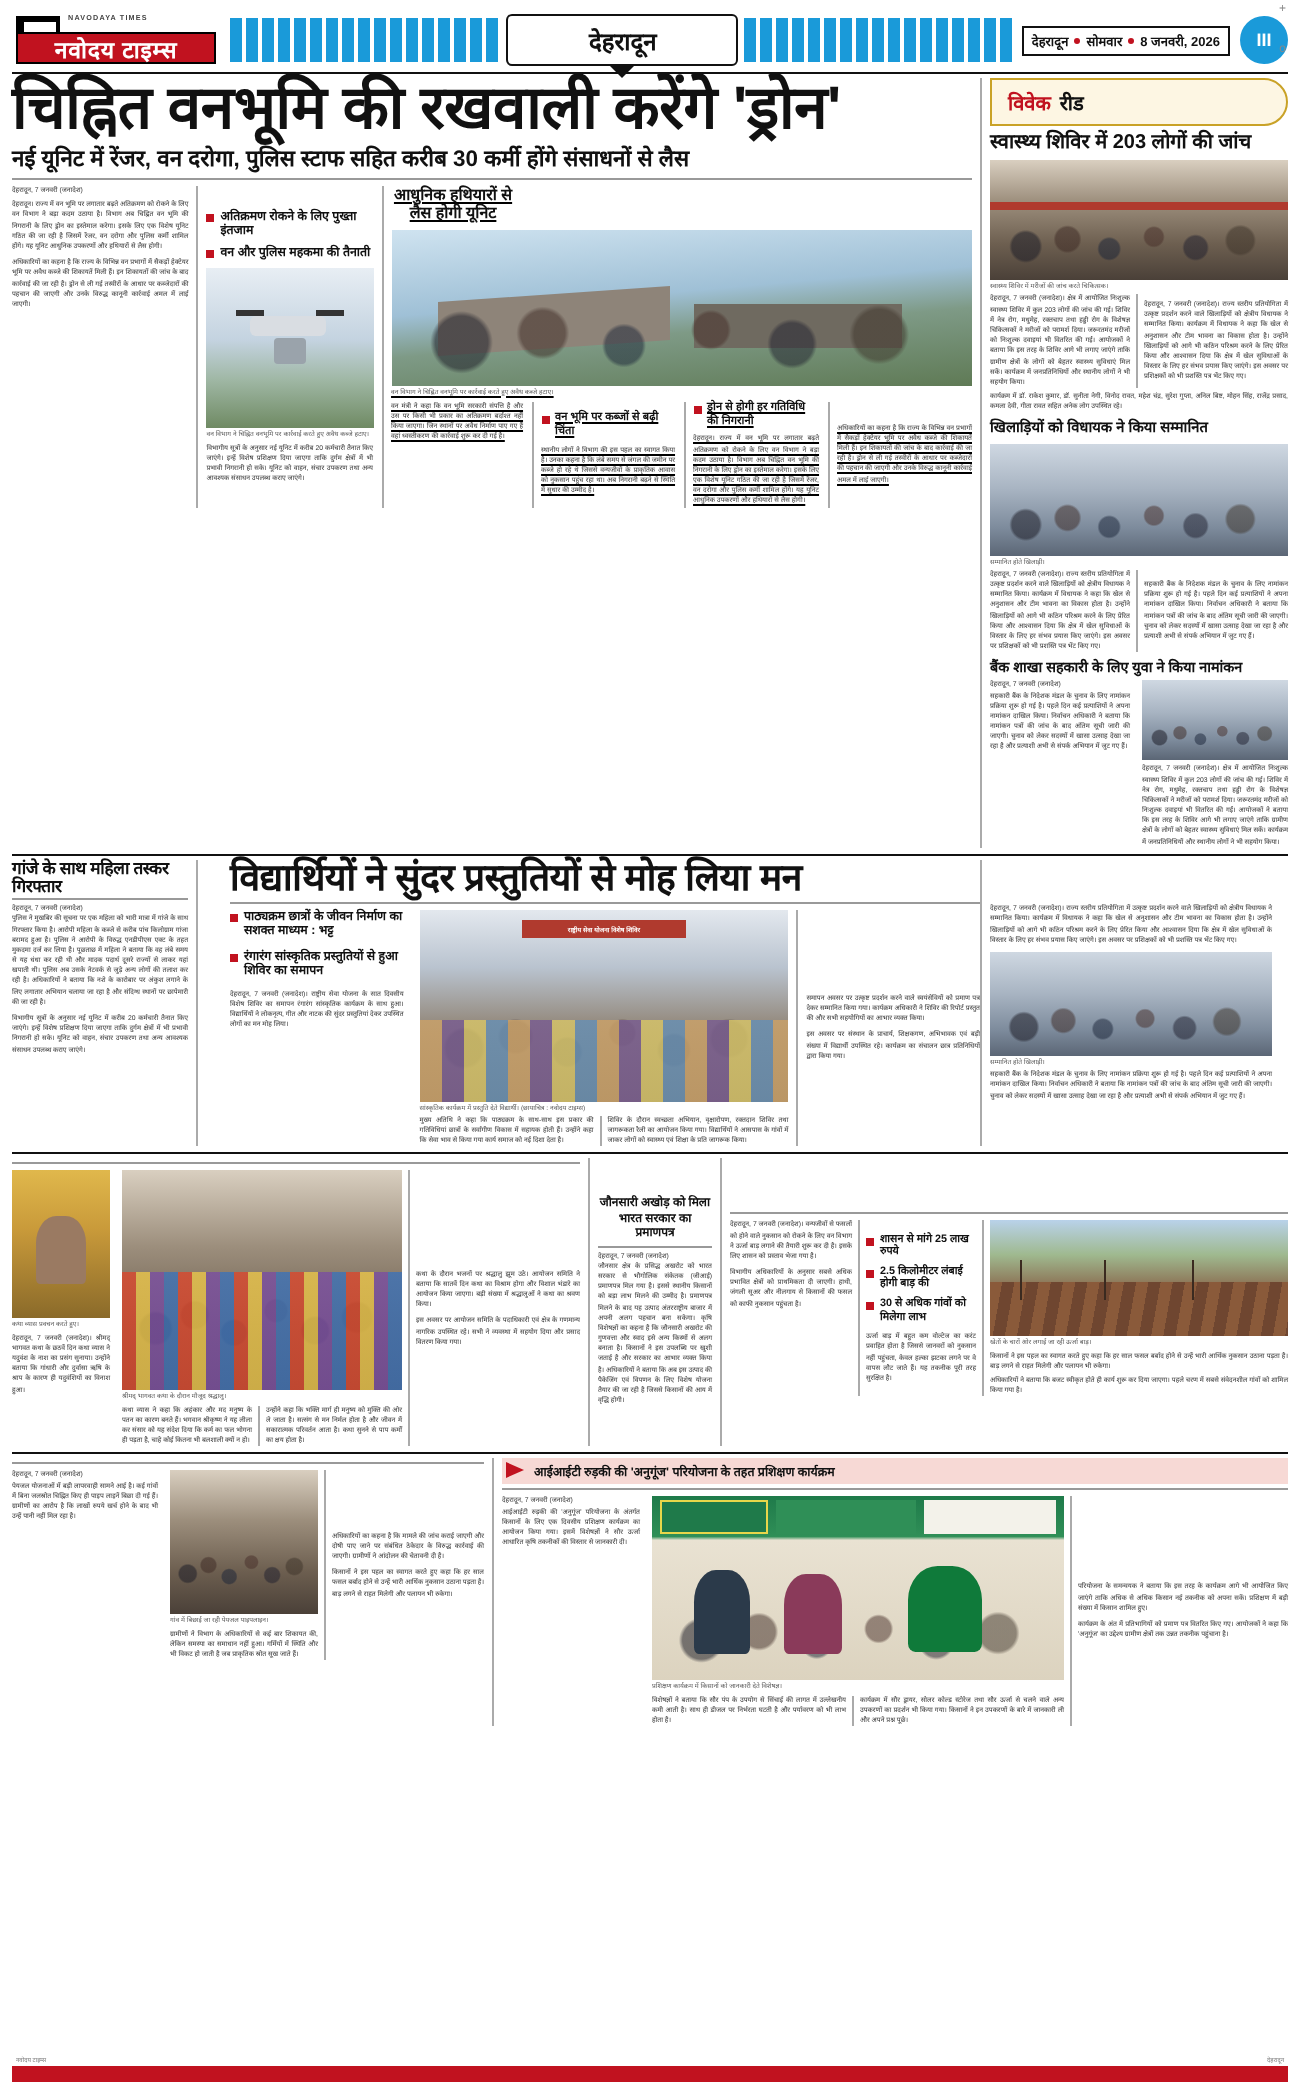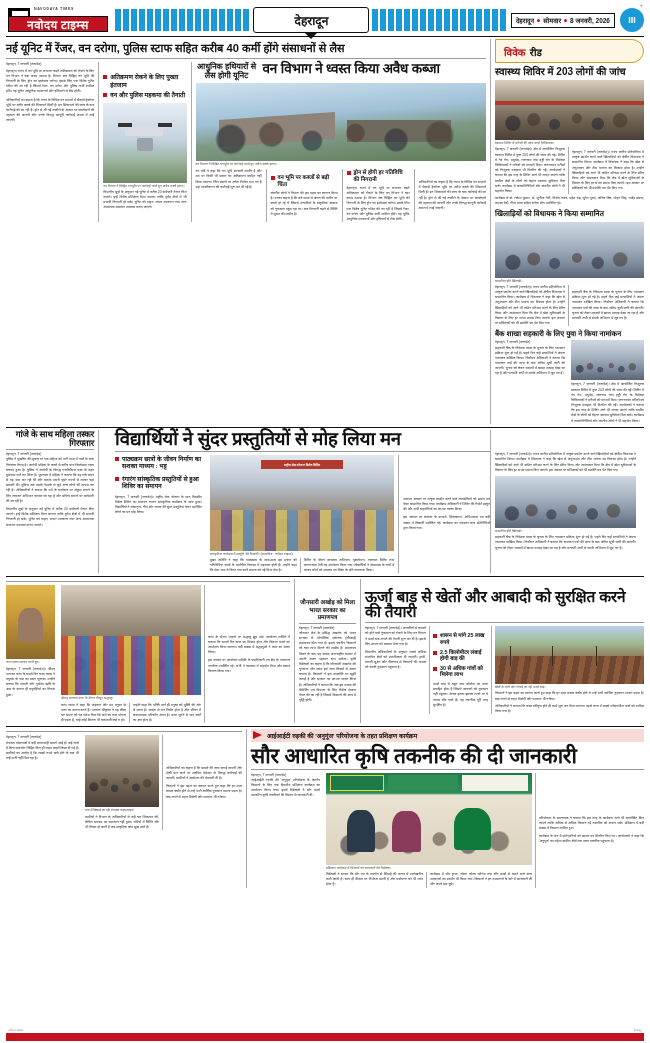--- a/index.html
+++ b/index.html
@@ -104,21 +104,22 @@
     </div>
     <div class="edition-badge">III</div>
     <div class="crop-mark" style="top:2px;right:1px">+</div>
     <div class="crop-mark" style="top:22px;right:1px">o</div>
   </div>
   <div class="rule" style="margin-top:2px"></div>
 
   <div class="cols" style="margin-top:2px">
 
     <div class="col" style="width:484px; padding-right:4px;">
-      <div class="sub-hl" style="font-size:11.2px; margin-top:3px;">नई यूनिट में रेंजर, वन दरोगा, पुलिस स्टाफ सहित करीब 40 कर्मी होंगे संसाधनों से लैस</div>
+      <div class="hl" style="font-size:30px; margin-top:1px;">चिह्नित वनभूमि की रखवाली करेंगे 'ड्रोन'</div>
+      <div class="sub-hl" style="font-size:11.2px; margin-top:3px;">नई यूनिट में रेंजर, वन दरोगा, पुलिस स्टाफ सहित करीब 30 कर्मी होंगे संसाधनों से लैस</div>
       <div class="rule-thin" style="margin-top:3px"></div>
 
       <div class="cols" style="margin-top:3px">
 
         <div class="col" style="width:93px; padding-right:4px;">
           <div class="body-txt">देहरादून, 7 जनवरी (जनादेश)</div>
           <div class="body-txt" style="margin-top:2px">देहरादून। राज्य में वन भूमि पर लगातार बढ़ते अतिक्रमण को रोकने के लिए वन विभाग ने बड़ा कदम उठाया है। विभाग अब चिह्नित वन भूमि की निगरानी के लिए ड्रोन का इस्तेमाल करेगा। इसके लिए एक विशेष यूनिट गठित की जा रही है जिसमें रेंजर, वन दरोगा और पुलिस कर्मी शामिल होंगे। यह यूनिट आधुनिक उपकरणों और हथियारों से लैस होगी।</div>
           <div class="body-txt" style="margin-top:3px">अधिकारियों का कहना है कि राज्य के विभिन्न वन प्रभागों में सैकड़ों हेक्टेयर भूमि पर अवैध कब्जे की शिकायतें मिली हैं। इन शिकायतों की जांच के बाद कार्रवाई की जा रही है। ड्रोन से ली गई तस्वीरों के आधार पर कब्जेदारों की पहचान की जाएगी और उनके विरुद्ध कानूनी कार्रवाई अमल में लाई जाएगी।</div>
         </div>
 
@@ -128,27 +129,24 @@
           <div class="photo drone" style="height:80px; margin-top:4px">
             <div style="position:absolute;left:26%;top:30%;width:46%;height:12%;background:#d9dde2;border-radius:3px;"></div>
             <div style="position:absolute;left:18%;top:26%;width:16%;height:4%;background:#333;"></div>
             <div style="position:absolute;left:66%;top:26%;width:16%;height:4%;background:#333;"></div>
             <div style="position:absolute;left:40%;top:44%;width:20%;height:16%;background:#9aa3ab;border-radius:2px;"></div>
           </div>
           <div class="cap">वन विभाग ने चिह्नित वनभूमि पर कार्रवाई करते हुए अवैध कब्जे हटाए।</div>
           <div class="body-txt" style="margin-top:2px">विभागीय सूत्रों के अनुसार नई यूनिट में करीब 20 कर्मचारी तैनात किए जाएंगे। इन्हें विशेष प्रशिक्षण दिया जाएगा ताकि दुर्गम क्षेत्रों में भी प्रभावी निगरानी हो सके। यूनिट को वाहन, संचार उपकरण तथा अन्य आवश्यक संसाधन उपलब्ध कराए जाएंगे।</div>
         </div>
 
-        <div class="col vrule" style="width:298px; padding-left:4px;">
+        <div class="col vrule" style="width:298px; padding-left:4px;text-decoration:underline;">
           <div class="cols">
             <div class="col" style="width:62px;">
               <div class="sub-hl" style="font-size:8px;text-align:center;line-height:1.15">आधुनिक हथियारों से लैस होगी यूनिट</div>
-            </div>
-            <div class="col" style="flex:1; padding-left:5px;">
-              <div class="hl" style="font-size:13.5px">वन विभाग ने ध्वस्त किया अवैध कब्जा</div>
             </div>
           </div>
           <div class="photo sky" style="height:78px; margin-top:3px">
             <div style="position:absolute;left:8%;top:42%;width:40%;height:34%;background:#8e8479;transform:skewY(-4deg);"></div>
             <div style="position:absolute;left:52%;top:48%;width:36%;height:28%;background:#6f6a60;"></div>
             <div class="ph-figs"></div>
           </div>
           <div class="cap">वन विभाग ने चिह्नित वनभूमि पर कार्रवाई करते हुए अवैध कब्जे हटाए।</div>
 
           <div class="cols" style="margin-top:3px">
@@ -219,21 +217,21 @@
           <div class="body-txt" style="margin-top:2px">देहरादून, 7 जनवरी (जनादेश)। क्षेत्र में आयोजित निःशुल्क स्वास्थ्य शिविर में कुल 203 लोगों की जांच की गई। शिविर में नेत्र रोग, मधुमेह, रक्तचाप तथा हड्डी रोग के विशेषज्ञ चिकित्सकों ने मरीजों को परामर्श दिया। जरूरतमंद मरीजों को निःशुल्क दवाइयां भी वितरित की गईं। आयोजकों ने बताया कि इस तरह के शिविर आगे भी लगाए जाएंगे ताकि ग्रामीण क्षेत्रों के लोगों को बेहतर स्वास्थ्य सुविधाएं मिल सकें। कार्यक्रम में जनप्रतिनिधियों और स्थानीय लोगों ने भी सहयोग किया।</div>
         </div>
       </div>
     </div>
   </div>
 
   <div class="rule" style="margin-top:3px"></div>
   <div class="cols" style="margin-top:2px">
 
     <div class="col" style="width:92px; padding-right:4px;">
-      <div class="hl" style="font-size:8.6px; text-align:right">गांजे के साथ महिला तस्कर गिरफ्तार</div>
+      <div class="hl" style="font-size:8.6px; text-align:left">गांजे के साथ महिला तस्कर गिरफ्तार</div>
       <div class="rule-thin" style="margin-top:2px"></div>
       <div class="body-txt" style="margin-top:2px">देहरादून, 7 जनवरी (जनादेश)</div>
       <div class="body-txt">पुलिस ने मुखबिर की सूचना पर एक महिला को भारी मात्रा में गांजे के साथ गिरफ्तार किया है। आरोपी महिला के कब्जे से करीब पांच किलोग्राम गांजा बरामद हुआ है। पुलिस ने आरोपी के विरुद्ध एनडीपीएस एक्ट के तहत मुकदमा दर्ज कर लिया है। पूछताछ में महिला ने बताया कि वह लंबे समय से यह धंधा कर रही थी और मादक पदार्थ दूसरे राज्यों से लाकर यहां खपाती थी। पुलिस अब उसके नेटवर्क से जुड़े अन्य लोगों की तलाश कर रही है। अधिकारियों ने बताया कि नशे के कारोबार पर अंकुश लगाने के लिए लगातार अभियान चलाया जा रहा है और संदिग्ध स्थानों पर छापेमारी की जा रही है।</div>
       <div class="body-txt" style="margin-top:3px">विभागीय सूत्रों के अनुसार नई यूनिट में करीब 20 कर्मचारी तैनात किए जाएंगे। इन्हें विशेष प्रशिक्षण दिया जाएगा ताकि दुर्गम क्षेत्रों में भी प्रभावी निगरानी हो सके। यूनिट को वाहन, संचार उपकरण तथा अन्य आवश्यक संसाधन उपलब्ध कराए जाएंगे।</div>
     </div>
 
     <div class="col vrule" style="width:392px; padding-left:16px;">
       <div class="hl" style="font-size:18.5px">विद्यार्थियों ने सुंदर प्रस्तुतियों से मोह लिया मन</div>
       <div class="rule-thin" style="margin-top:2px"></div>
       <div class="cols" style="margin-top:3px">
@@ -314,21 +312,20 @@
     </div>
 
     <div class="col vrule" style="width:66px; padding:0 4px;">
       <div class="sub-hl" style="font-size:6px; text-align:center; line-height:1.18">जौनसारी अखोड़ को मिला भारत सरकार का प्रमाणपत्र</div>
       <div class="rule-thin" style="margin-top:2px"></div>
       <div class="body-txt" style="margin-top:2px">देहरादून, 7 जनवरी (जनादेश)</div>
       <div class="body-txt">जौनसार क्षेत्र के प्रसिद्ध अखरोट को भारत सरकार से भौगोलिक संकेतक (जीआई) प्रमाणपत्र मिल गया है। इससे स्थानीय किसानों को बड़ा लाभ मिलने की उम्मीद है। प्रमाणपत्र मिलने के बाद यह उत्पाद अंतरराष्ट्रीय बाजार में अपनी अलग पहचान बना सकेगा। कृषि विशेषज्ञों का कहना है कि जौनसारी अखरोट की गुणवत्ता और स्वाद इसे अन्य किस्मों से अलग बनाता है। किसानों ने इस उपलब्धि पर खुशी जताई है और सरकार का आभार व्यक्त किया है। अधिकारियों ने बताया कि अब इस उत्पाद की पैकेजिंग एवं विपणन के लिए विशेष योजना तैयार की जा रही है जिससे किसानों की आय में वृद्धि होगी।</div>
     </div>
 
     <div class="col vrule" style="flex:1; padding-left:4px;">
-      <div class="hl" style="font-size:15.5px">ऊर्जा बाड़ से खेतों और आबादी को सुरक्षित करने की तैयारी</div>
       <div class="rule-thin" style="margin-top:2px"></div>
       <div class="cols" style="margin-top:3px">
         <div class="col" style="width:64px; padding-right:3px;">
           <div class="body-txt">देहरादून, 7 जनवरी (जनादेश)। वन्यजीवों से फसलों को होने वाले नुकसान को रोकने के लिए वन विभाग ने ऊर्जा बाड़ लगाने की तैयारी शुरू कर दी है। इसके लिए शासन को प्रस्ताव भेजा गया है।</div>
           <div class="body-txt" style="margin-top:3px">विभागीय अधिकारियों के अनुसार सबसे अधिक प्रभावित क्षेत्रों को प्राथमिकता दी जाएगी। हाथी, जंगली सूअर और नीलगाय से किसानों की फसल को काफी नुकसान पहुंचता है।</div>
         </div>
         <div class="col vrule" style="width:62px; padding:0 3px;">
           <div class="bullet" style="font-size:5.4px">शासन से मांगे 25 लाख रुपये</div>
           <div class="bullet" style="font-size:5.4px;margin-top:3px">2.5 किलोमीटर लंबाई होगी बाड़ की</div>
           <div class="bullet" style="font-size:5.4px;margin-top:3px">30 से अधिक गांवों को मिलेगा लाभ</div>
@@ -369,21 +366,20 @@
         </div>
         <div class="col vrule" style="flex:1; padding-left:3px;">
           <div class="body-txt">अधिकारियों का कहना है कि मामले की जांच कराई जाएगी और दोषी पाए जाने पर संबंधित ठेकेदार के विरुद्ध कार्रवाई की जाएगी। ग्रामीणों ने आंदोलन की चेतावनी दी है।</div>
           <div class="body-txt" style="margin-top:3px">किसानों ने इस पहल का स्वागत करते हुए कहा कि हर साल फसल बर्बाद होने से उन्हें भारी आर्थिक नुकसान उठाना पड़ता है। बाड़ लगने से राहत मिलेगी और पलायन भी रुकेगा।</div>
         </div>
       </div>
     </div>
 
     <div class="col vrule" style="flex:1; padding-left:4px;">
       <div class="kicker-red">आईआईटी रुड़की की 'अनुगूंज' परियोजना के तहत प्रशिक्षण कार्यक्रम</div>
-      <div class="hl" style="font-size:21px; margin-top:3px">सौर आधारित कृषि तकनीक की दी जानकारी</div>
       <div class="rule-thin" style="margin-top:2px"></div>
       <div class="cols" style="margin-top:3px">
         <div class="col" style="width:72px; padding-right:3px;">
           <div class="body-txt">देहरादून, 7 जनवरी (जनादेश)</div>
           <div class="body-txt">आईआईटी रुड़की की 'अनुगूंज' परियोजना के अंतर्गत किसानों के लिए एक दिवसीय प्रशिक्षण कार्यक्रम का आयोजन किया गया। इसमें विशेषज्ञों ने सौर ऊर्जा आधारित कृषि तकनीकों की विस्तार से जानकारी दी।</div>
         </div>
         <div class="col" style="width:212px; padding:0 3px;">
           <div class="photo" style="height:92px;background:linear-gradient(180deg,#1f7a4a 0%,#2f8f57 22%,#e9e2d2 24%,#dcd3bf 100%)">
             <div style="position:absolute;left:2%;top:2%;width:26%;height:18%;background:#1f7a4a;border:1px solid #e8d64a;"></div>
             <div style="position:absolute;left:30%;top:2%;width:34%;height:18%;background:#2f8f57;"></div>

